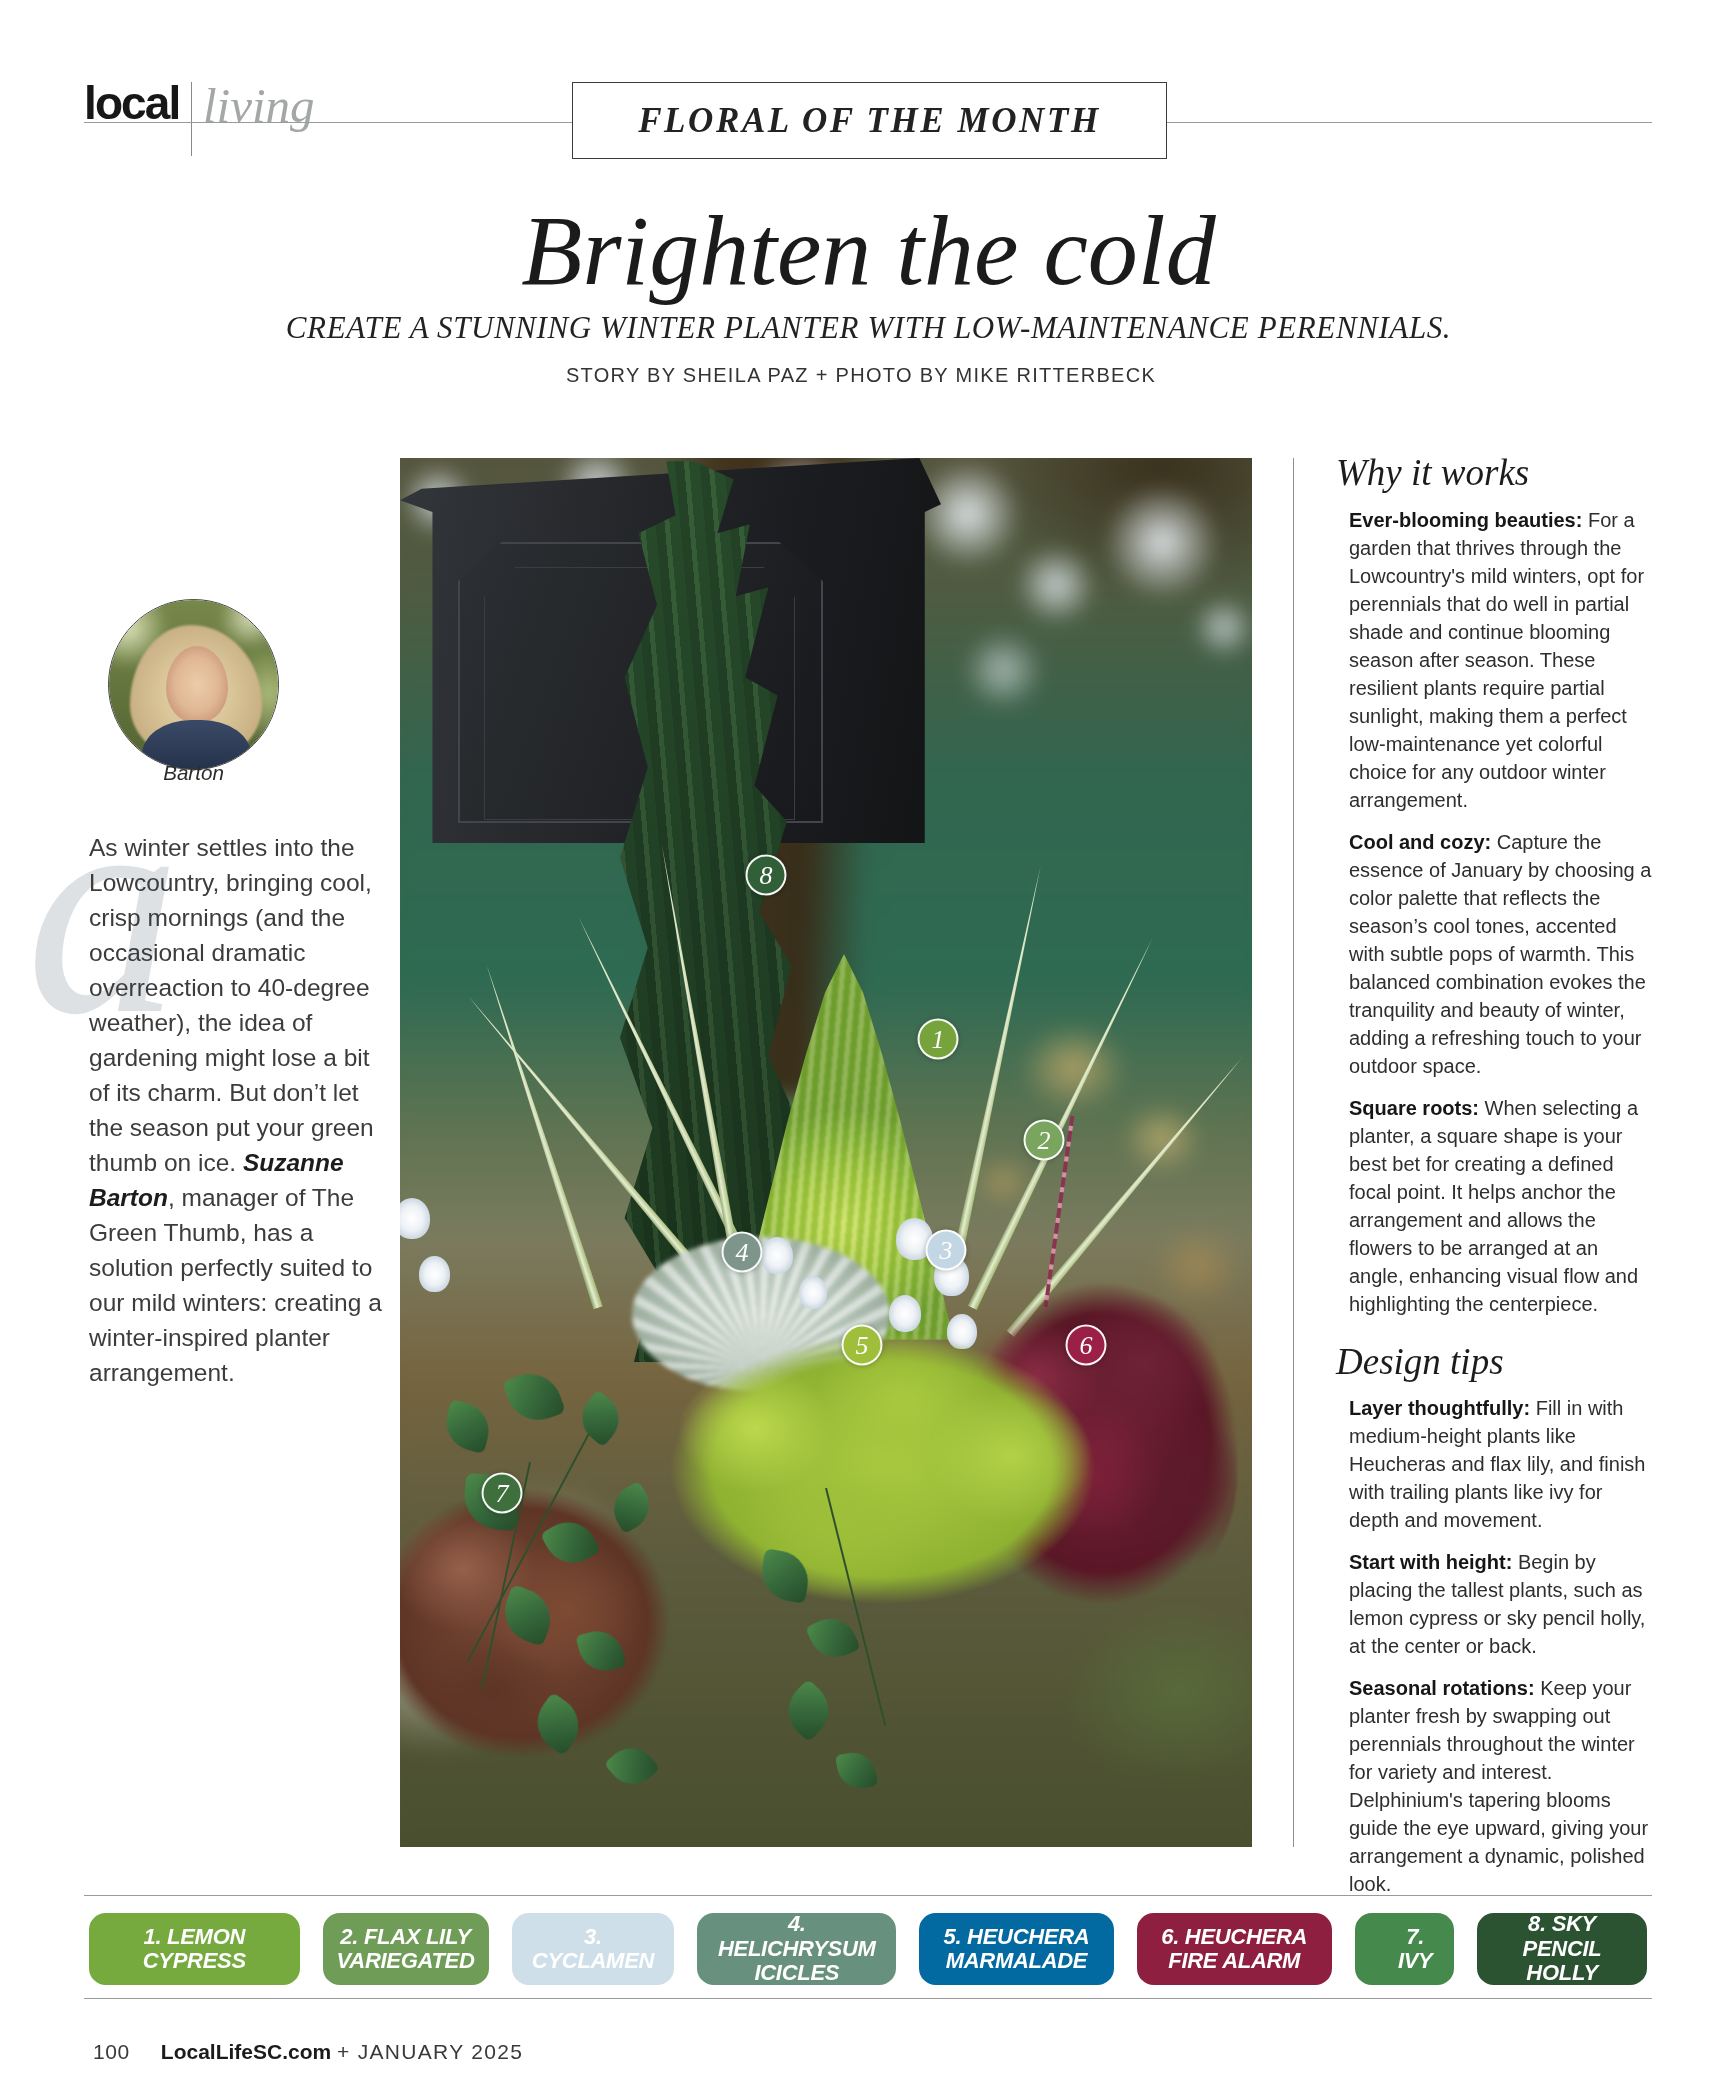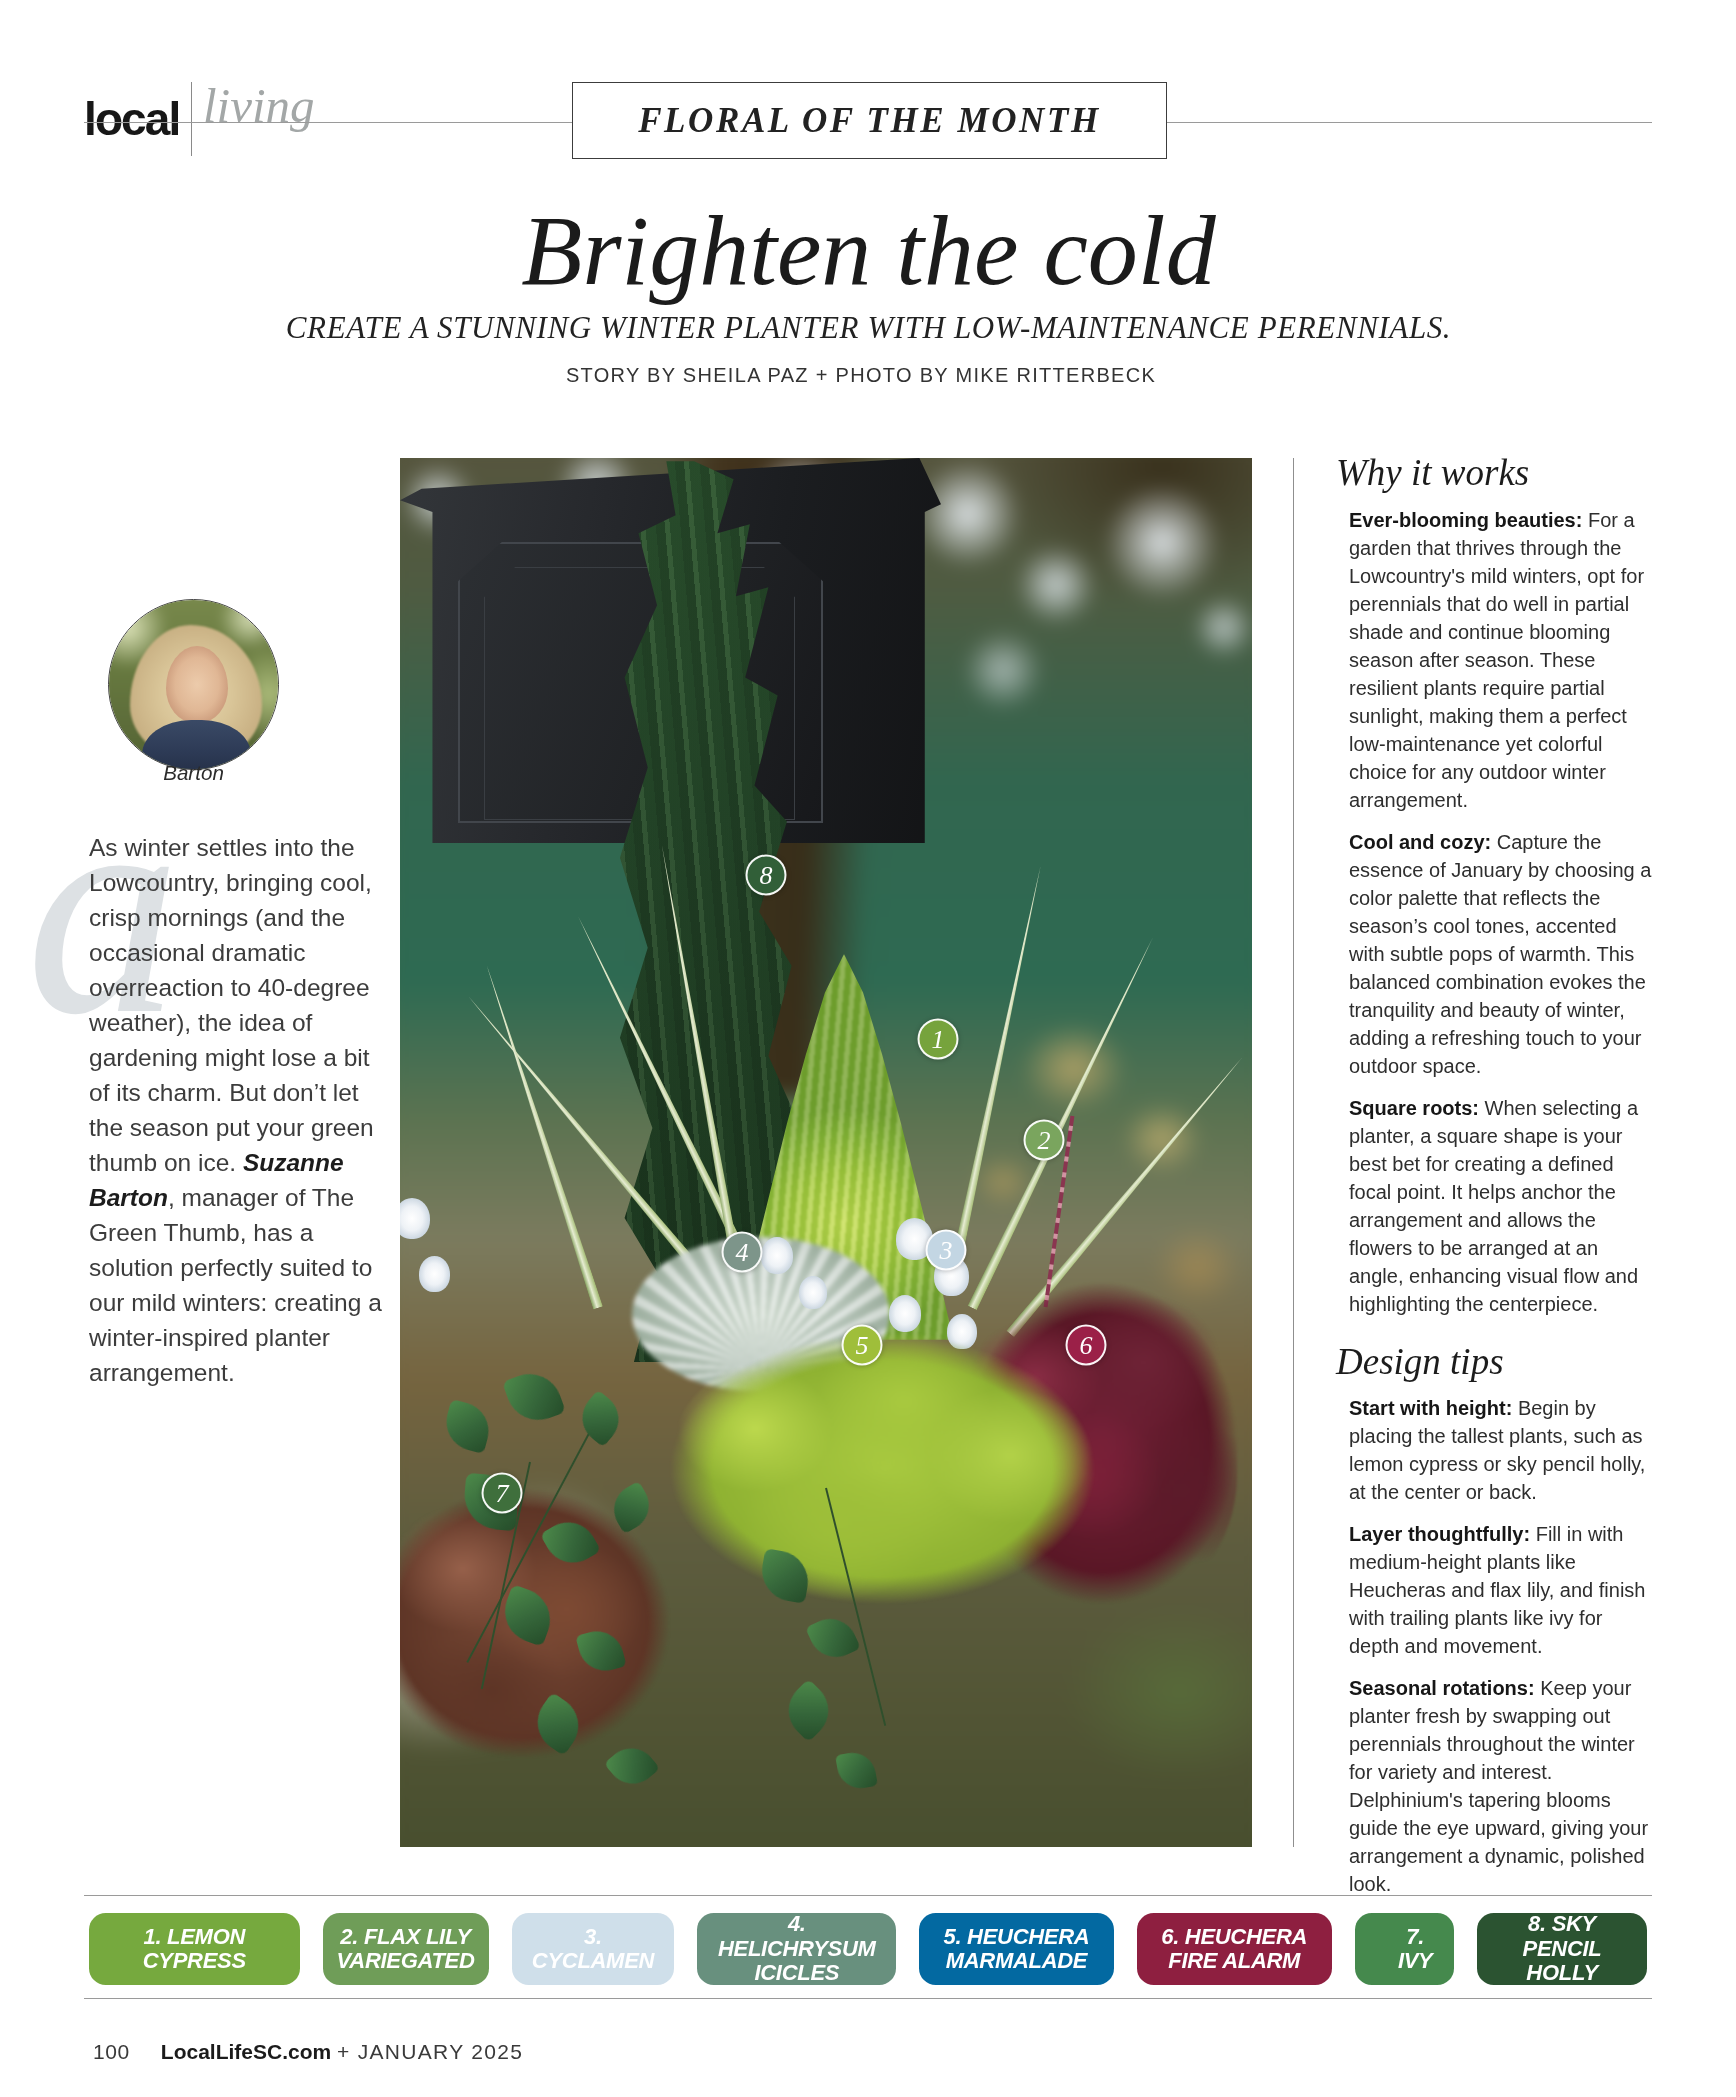--- a/index.html
+++ b/index.html
@@ -1,21 +1,21 @@
 <!DOCTYPE html>
 <html style="font-size:10.3px"><head>
 <meta charset="utf-8">
 <style>
   * { margin:0; padding:0; box-sizing:border-box; }
   html,body { background:#ffffff; }
   .page { position:relative; width:1737px; height:2097px; background:#fff; overflow:hidden;
           font-family:"Liberation Sans", sans-serif; color:#2e2e2e; }
 
   
-  .logo-primary { position:absolute; left:84px; top:92px; font-family:"Liberation Sans",sans-serif;
+  .logo-primary { position:absolute; left:84px; top:76px; font-family:"Liberation Sans",sans-serif;
       font-weight:bold; font-size:46px; letter-spacing:-1.9px; color:#171717; }
   .logo-bar { position:absolute; left:191px; top:82px; width:1.3px; height:74px; background:#8a8a8a; }
   .logo-secondary { position:absolute; left:203px; top:77px; font-family:"Liberation Serif",serif;
       font-style:italic; font-size:49px; color:#a3a7a7; }
   .header-rule { position:absolute; left:84px; top:122px; width:1568px; height:1.3px; background:#9a9a9a; }
   .kicker-box { position:absolute; left:572px; top:82px; width:595px; height:77px; background:#fff;
       border:1.3px solid #3c3c3c; display:flex; align-items:center; justify-content:center; }
   .kicker { font-family:"Liberation Serif",serif; font-style:italic; font-size:35px; letter-spacing:2.6px;
       color:#222;font-weight:bold; }
 
@@ -282,22 +282,22 @@
   </div>
 
   <div class="col-rule"></div>
   <div class="right-col">
     <div class="side-heading">Why it works</div>
     <p><b>Ever-blooming beauties:</b> <span>For a garden that thrives through the Lowcountry's mild winters, opt for perennials that do well in partial shade and continue blooming season after season. These resilient plants require partial sunlight, making them a perfect low-maintenance yet colorful choice for any outdoor winter arrangement.</span></p>
     <p><b>Cool and cozy:</b> <span>Capture the essence of January by choosing a color palette that reflects the season’s cool tones, accented with subtle pops of warmth. This balanced combination evokes the tranquility and beauty of winter, adding a refreshing touch to your outdoor space.</span></p>
     <p><b>Square roots:</b> <span>When selecting a planter, a square shape is your best bet for creating a defined focal point. It helps anchor the arrangement and allows the flowers to be arranged at an angle, enhancing visual flow and highlighting the centerpiece.</span></p>
 
     <div class="side-heading second">Design tips</div>
+    <p><b>Layer thoughtfully:</b> <span>Fill in with medium-height plants like Heucheras and flax lily, and finish with trailing plants like ivy for depth and movement.</span></p>
     <p><b>Start with height:</b> <span>Begin by placing the tallest plants, such as lemon cypress or sky pencil holly, at the center or back.</span></p>
-    <p><b>Layer thoughtfully:</b> <span>Fill in with medium-height plants like Heucheras and flax lily, and finish with trailing plants like ivy for depth and movement.</span></p>
     <p><b>Seasonal rotations:</b> <span>Keep your planter fresh by swapping out perennials throughout the winter for variety and interest. Delphinium's tapering blooms guide the eye upward, giving your arrangement a dynamic, polished look.</span></p>
   </div>
 
   <div class="legend-rule-top"></div>
   <div class="legend">
     <div class="legend-item li1" style="background: rgb(118, 169, 62);">1. LEMON CYPRESS</div>
     <div class="legend-item li2" style="background: rgb(111, 157, 88);">2. FLAX LILY VARIEGATED</div>
     <div class="legend-item li3" style="background: rgb(207, 223, 234);">3. CYCLAMEN</div>
     <div class="legend-item li4" style="background: rgb(104, 144, 126);">4. HELICHRYSUM ICICLES</div>
     <div class="legend-item li5" style="background: #0369a1;">5. HEUCHERA MARMALADE</div>

